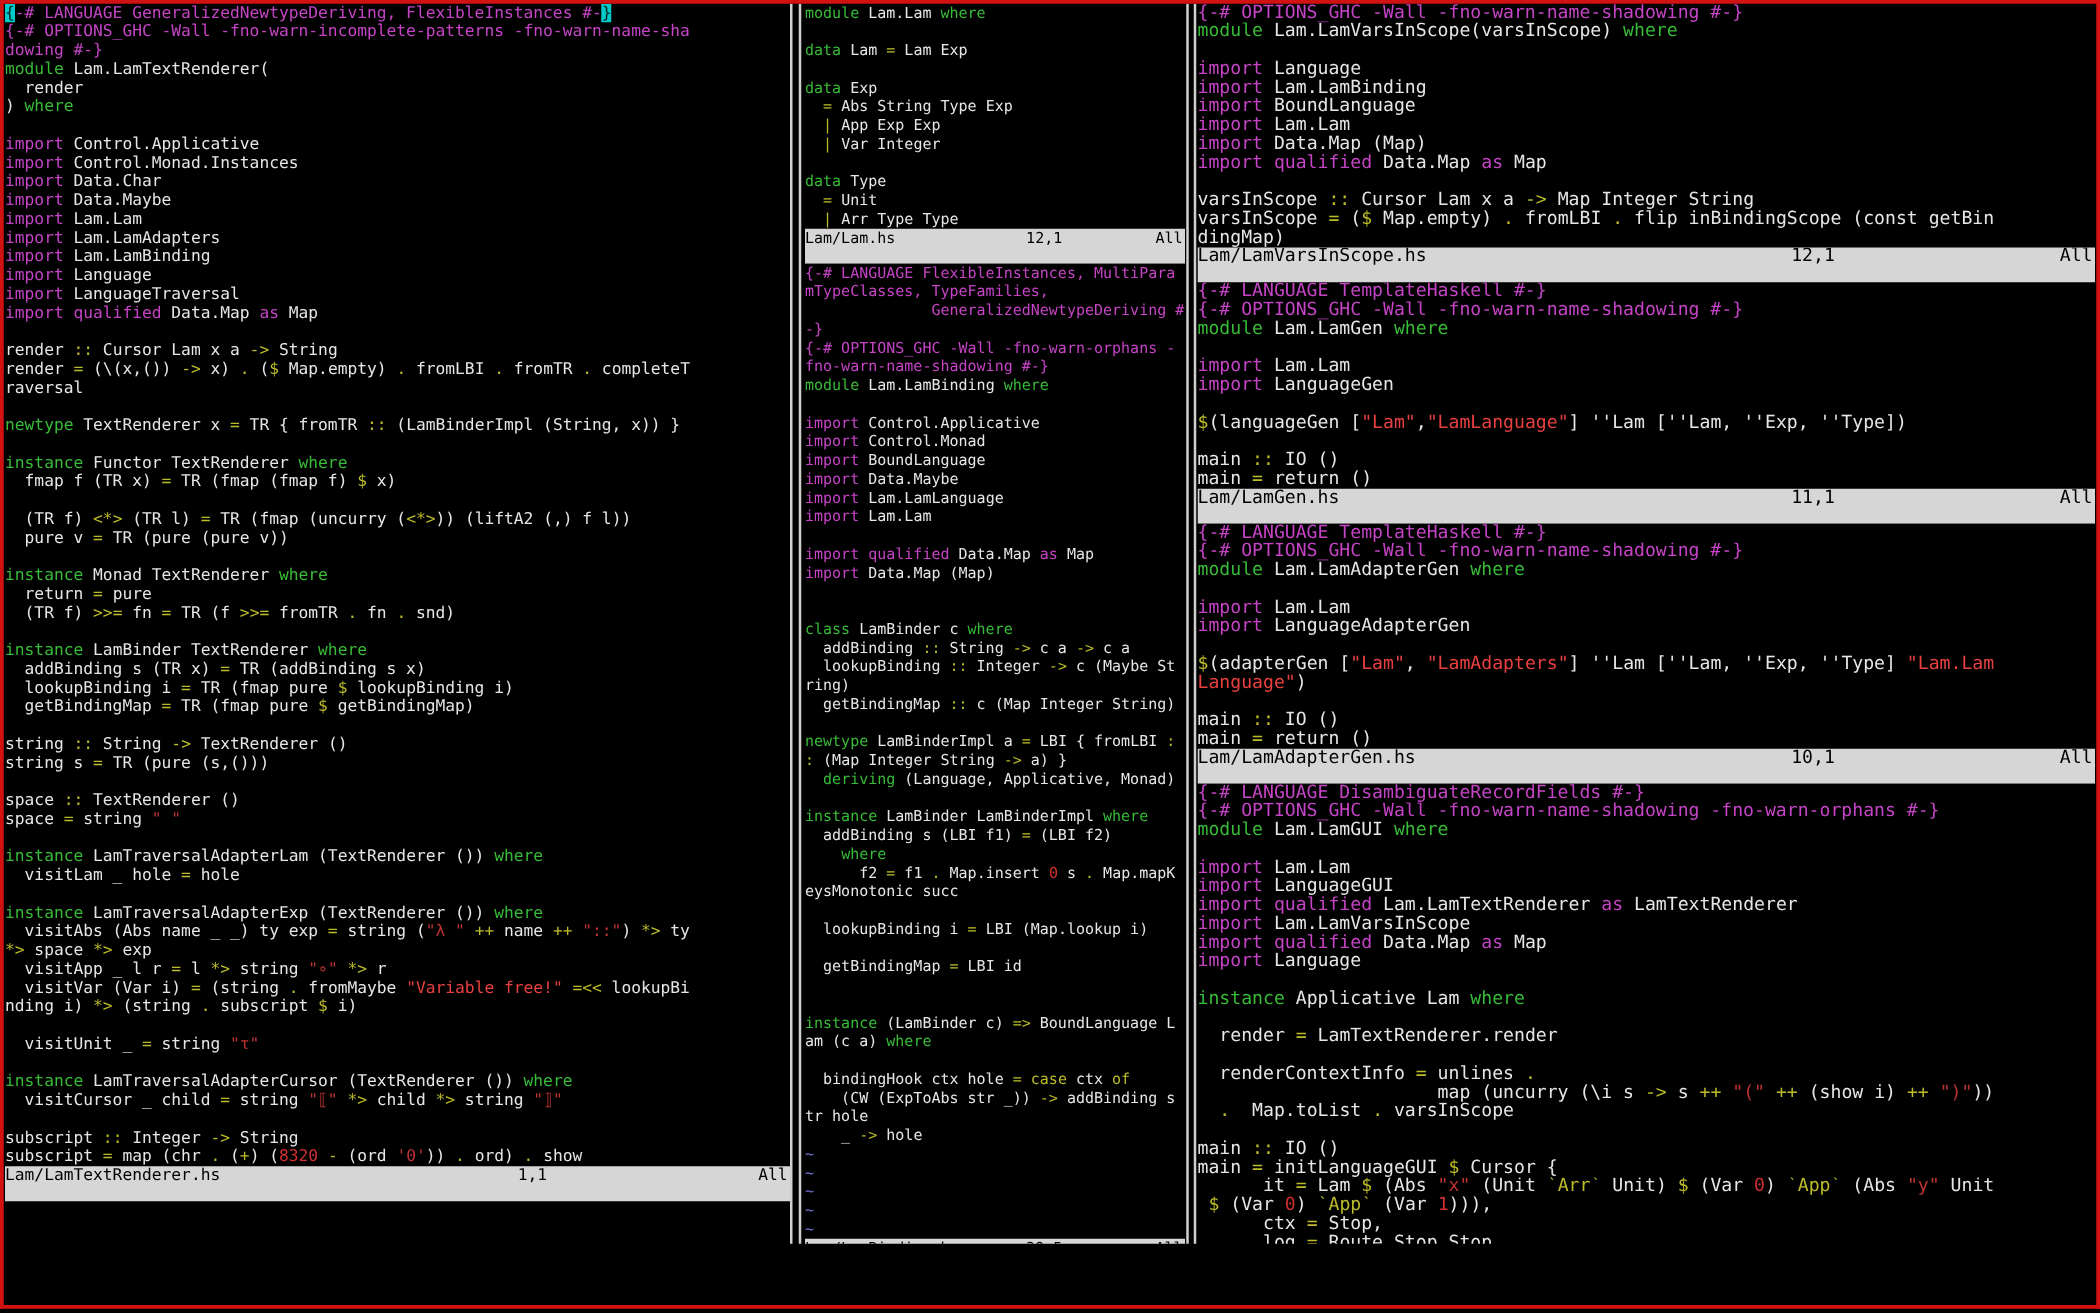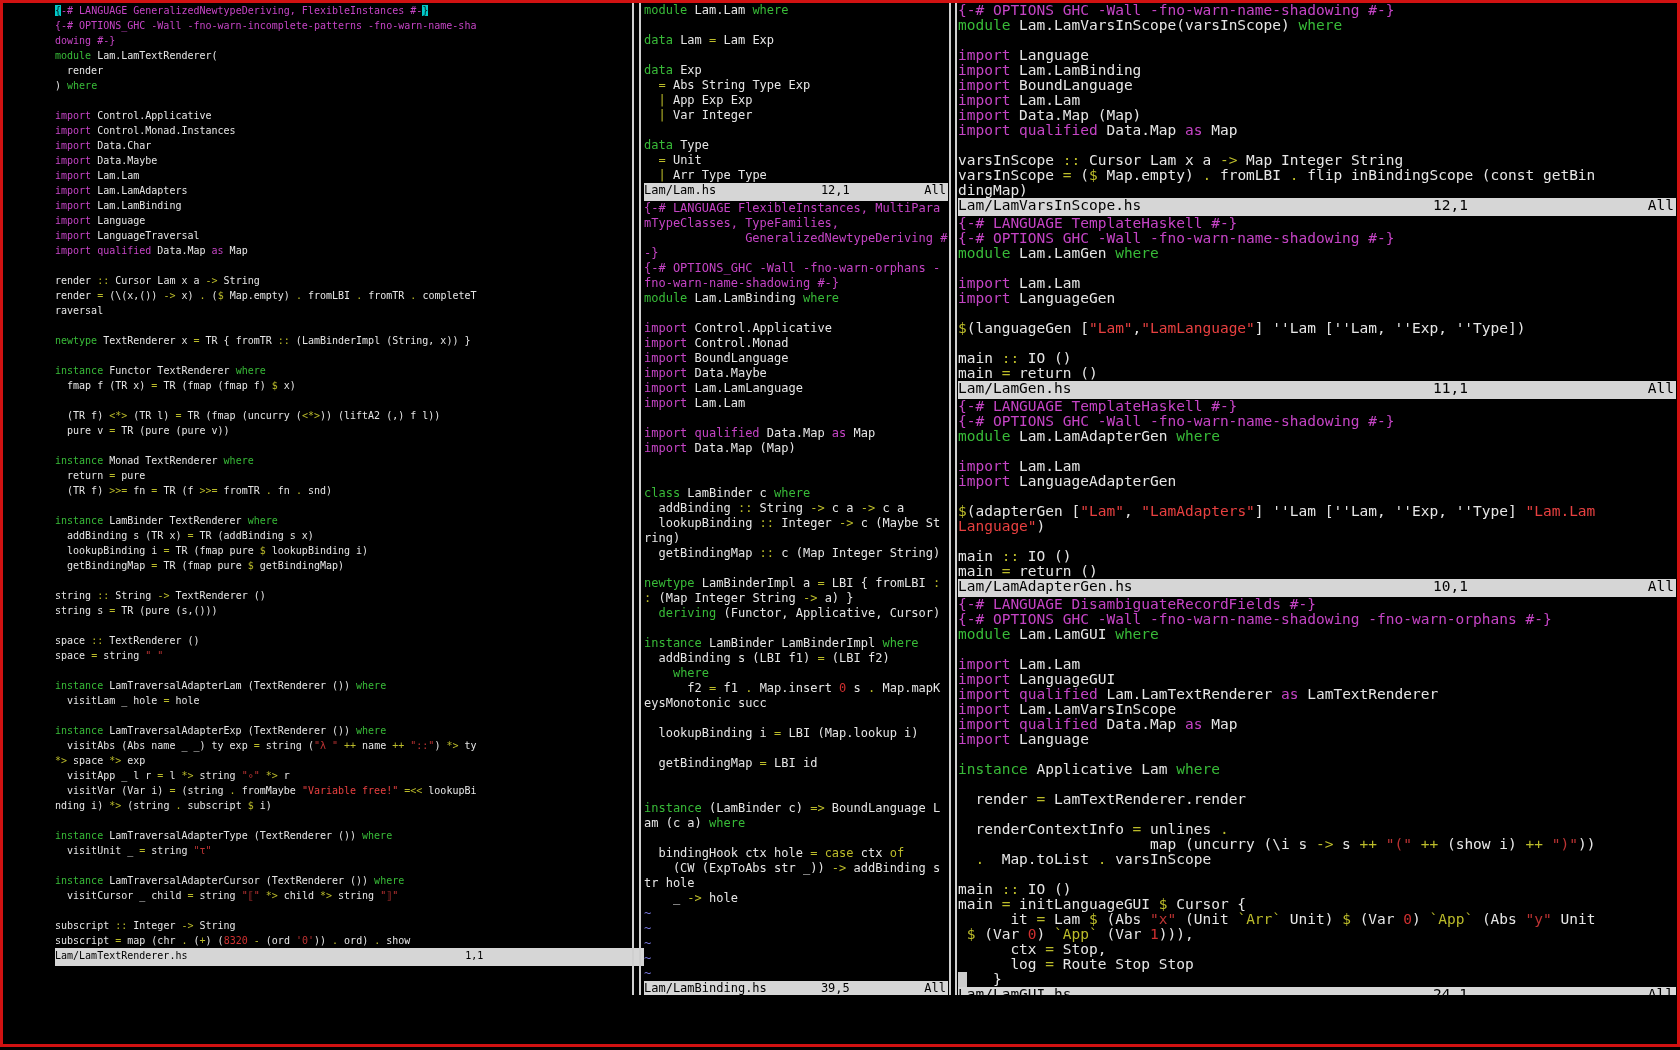--- a/index.html
+++ b/index.html
@@ -5,26 +5,26 @@
   html,body{margin:0;padding:0;background:#000;}
   .screen{position:relative;width:1680px;height:1050px;background:#000;overflow:hidden;
           font-family:"DejaVu Sans Mono",monospace;}
   .frame{position:absolute;background:#d11212;z-index:5;}
   .f-top{left:0;top:0;width:1680px;height:3px;}
   .f-bottom{left:0;top:1044px;width:1680px;height:3px;}
   .f-left{left:0;top:0;width:3px;height:1047px;}
   .f-right{left:1677px;top:0;width:3px;height:1047px;}
   .vsep{position:absolute;width:2px;background:#cfcfcf;top:3px;height:992px;z-index:4;}
   .term{position:absolute;top:3px;height:992px;overflow:hidden;}
-  .term-left{left:15px;width:628px;font-size:10px;padding-left:40px;}
+  .term-left{left:4px;width:628px;font-size:13px;}
   .term-mid{left:644px;width:304px;font-size:12px;}
   .term-right{left:958px;width:718px;font-size:14.5px;}
   .code{background:#000;}
   .line{height:15px;line-height:15px;white-space:pre;overflow:hidden;}
-  .status{height:18px;line-height:15px;background:#d6d6d6;color:#000;display:flex;
+  .status{height:28px;line-height:15px;background:#d6d6d6;color:#000;display:flex;
           white-space:pre;overflow:hidden;}
   .st-name{flex:1;}
   .st-pos{width:28%;}
   .st-all{width:40px;text-align:right;padding-right:2px;}
   .c-d{color:#e6e6e6;}
   .c-k{color:#c544c5;}
   .c-g{color:#38bb38;}
   .c-y{color:#bcbc2a;}
   .c-s{color:#bd3333;}
   .c-S{color:#e84040;}
@@ -99,21 +99,20 @@
           <div class="line"><span class="c-g">instance</span><span class="c-d"> LamTraversalAdapterLam (TextRenderer ()) </span><span class="c-g">where</span></div>
           <div class="line"><span class="c-d">  visitLam _ hole </span><span class="c-y">=</span><span class="c-d"> hole</span></div>
           <div class="line"> </div>
           <div class="line"><span class="c-g">instance</span><span class="c-d"> LamTraversalAdapterExp (TextRenderer ()) </span><span class="c-g">where</span></div>
           <div class="line"><span class="c-d">  visitAbs (Abs name _ _) ty exp </span><span class="c-y">=</span><span class="c-d"> string (</span><span class="c-s">"λ "</span><span class="c-d"> </span><span class="c-y">++</span><span class="c-d"> name </span><span class="c-y">++</span><span class="c-d"> </span><span class="c-s">"::"</span><span class="c-d">) </span><span class="c-y">*&gt;</span><span class="c-d"> ty</span></div>
           <div class="line"><span class="c-y">*&gt;</span><span class="c-d"> space </span><span class="c-y">*&gt;</span><span class="c-d"> exp</span></div>
           <div class="line"><span class="c-d">  visitApp _ l r </span><span class="c-y">=</span><span class="c-d"> l </span><span class="c-y">*&gt;</span><span class="c-d"> string </span><span class="c-s">"∘"</span><span class="c-d"> </span><span class="c-y">*&gt;</span><span class="c-d"> r</span></div>
           <div class="line"><span class="c-d">  visitVar (Var i) </span><span class="c-y">=</span><span class="c-d"> (string </span><span class="c-y">.</span><span class="c-d"> fromMaybe </span><span class="c-S">"Variable free!"</span><span class="c-d"> </span><span class="c-y">=&lt;&lt;</span><span class="c-d"> lookupBi</span></div>
           <div class="line"><span class="c-d">nding i) </span><span class="c-y">*&gt;</span><span class="c-d"> (string </span><span class="c-y">.</span><span class="c-d"> subscript </span><span class="c-y">$</span><span class="c-d"> i)</span></div>
           <div class="line"> </div>
-          <div class="line"><span class="c-g">instance</span><span class="c-d"> LamTraversalAdapterType (TextRenderer ()) </span><span class="c-g">where</span></div>
           <div class="line"><span class="c-d">  visitUnit _ </span><span class="c-y">=</span><span class="c-d"> string </span><span class="c-s">"τ"</span></div>
           <div class="line"> </div>
           <div class="line"><span class="c-g">instance</span><span class="c-d"> LamTraversalAdapterCursor (TextRenderer ()) </span><span class="c-g">where</span></div>
           <div class="line"><span class="c-d">  visitCursor _ child </span><span class="c-y">=</span><span class="c-d"> string </span><span class="c-s">"⟦"</span><span class="c-d"> </span><span class="c-y">*&gt;</span><span class="c-d"> child </span><span class="c-y">*&gt;</span><span class="c-d"> string </span><span class="c-s">"⟧"</span></div>
           <div class="line"> </div>
           <div class="line"><span class="c-d">subscript </span><span class="c-y">::</span><span class="c-d"> Integer </span><span class="c-y">-&gt;</span><span class="c-d"> String</span></div>
           <div class="line"><span class="c-d">subscript </span><span class="c-y">=</span><span class="c-d"> map (chr </span><span class="c-y">.</span><span class="c-d"> (</span><span class="c-y">+</span><span class="c-d">) (</span><span class="c-n">8320</span><span class="c-d"> </span><span class="c-y">-</span><span class="c-d"> (ord </span><span class="c-s">'0'</span><span class="c-d">)) </span><span class="c-y">.</span><span class="c-d"> ord) </span><span class="c-y">.</span><span class="c-d"> show</span></div>
         </div>
       <div class="status">
         <span class="st-name">Lam/LamTextRenderer.hs</span>
@@ -167,21 +166,21 @@
           <div class="line"> </div>
           <div class="line"> </div>
           <div class="line"><span class="c-g">class</span><span class="c-d"> LamBinder c </span><span class="c-g">where</span></div>
           <div class="line"><span class="c-d">  addBinding </span><span class="c-y">::</span><span class="c-d"> String </span><span class="c-y">-&gt;</span><span class="c-d"> c a </span><span class="c-y">-&gt;</span><span class="c-d"> c a</span></div>
           <div class="line"><span class="c-d">  lookupBinding </span><span class="c-y">::</span><span class="c-d"> Integer </span><span class="c-y">-&gt;</span><span class="c-d"> c (Maybe St</span></div>
           <div class="line"><span class="c-d">ring)</span></div>
           <div class="line"><span class="c-d">  getBindingMap </span><span class="c-y">::</span><span class="c-d"> c (Map Integer String)</span></div>
           <div class="line"> </div>
           <div class="line"><span class="c-g">newtype</span><span class="c-d"> LamBinderImpl a </span><span class="c-y">=</span><span class="c-d"> LBI { fromLBI </span><span class="c-y">:</span></div>
           <div class="line"><span class="c-y">:</span><span class="c-d"> (Map Integer String </span><span class="c-y">-&gt;</span><span class="c-d"> a) }</span></div>
-          <div class="line"><span class="c-d">  </span><span class="c-g">deriving</span><span class="c-d"> (Functor, Applicative, Cursor)</span></div>
+          <div class="line"><span class="c-d">  </span><span class="c-g">deriving</span><span class="c-d"> (Language, Applicative, Monad)</span></div>
           <div class="line"> </div>
           <div class="line"><span class="c-g">instance</span><span class="c-d"> LamBinder LamBinderImpl </span><span class="c-g">where</span></div>
           <div class="line"><span class="c-d">  addBinding s (LBI f1) </span><span class="c-y">=</span><span class="c-d"> (LBI f2)</span></div>
           <div class="line"><span class="c-d">    </span><span class="c-g">where</span></div>
           <div class="line"><span class="c-d">      f2 </span><span class="c-y">=</span><span class="c-d"> f1 </span><span class="c-y">.</span><span class="c-d"> Map.insert </span><span class="c-n">0</span><span class="c-d"> s </span><span class="c-y">.</span><span class="c-d"> Map.mapK</span></div>
           <div class="line"><span class="c-d">eysMonotonic succ</span></div>
           <div class="line"> </div>
           <div class="line"><span class="c-d">  lookupBinding i </span><span class="c-y">=</span><span class="c-d"> LBI (Map.lookup i)</span></div>
           <div class="line"> </div>
           <div class="line"><span class="c-d">  getBindingMap </span><span class="c-y">=</span><span class="c-d"> LBI id</span></div>

